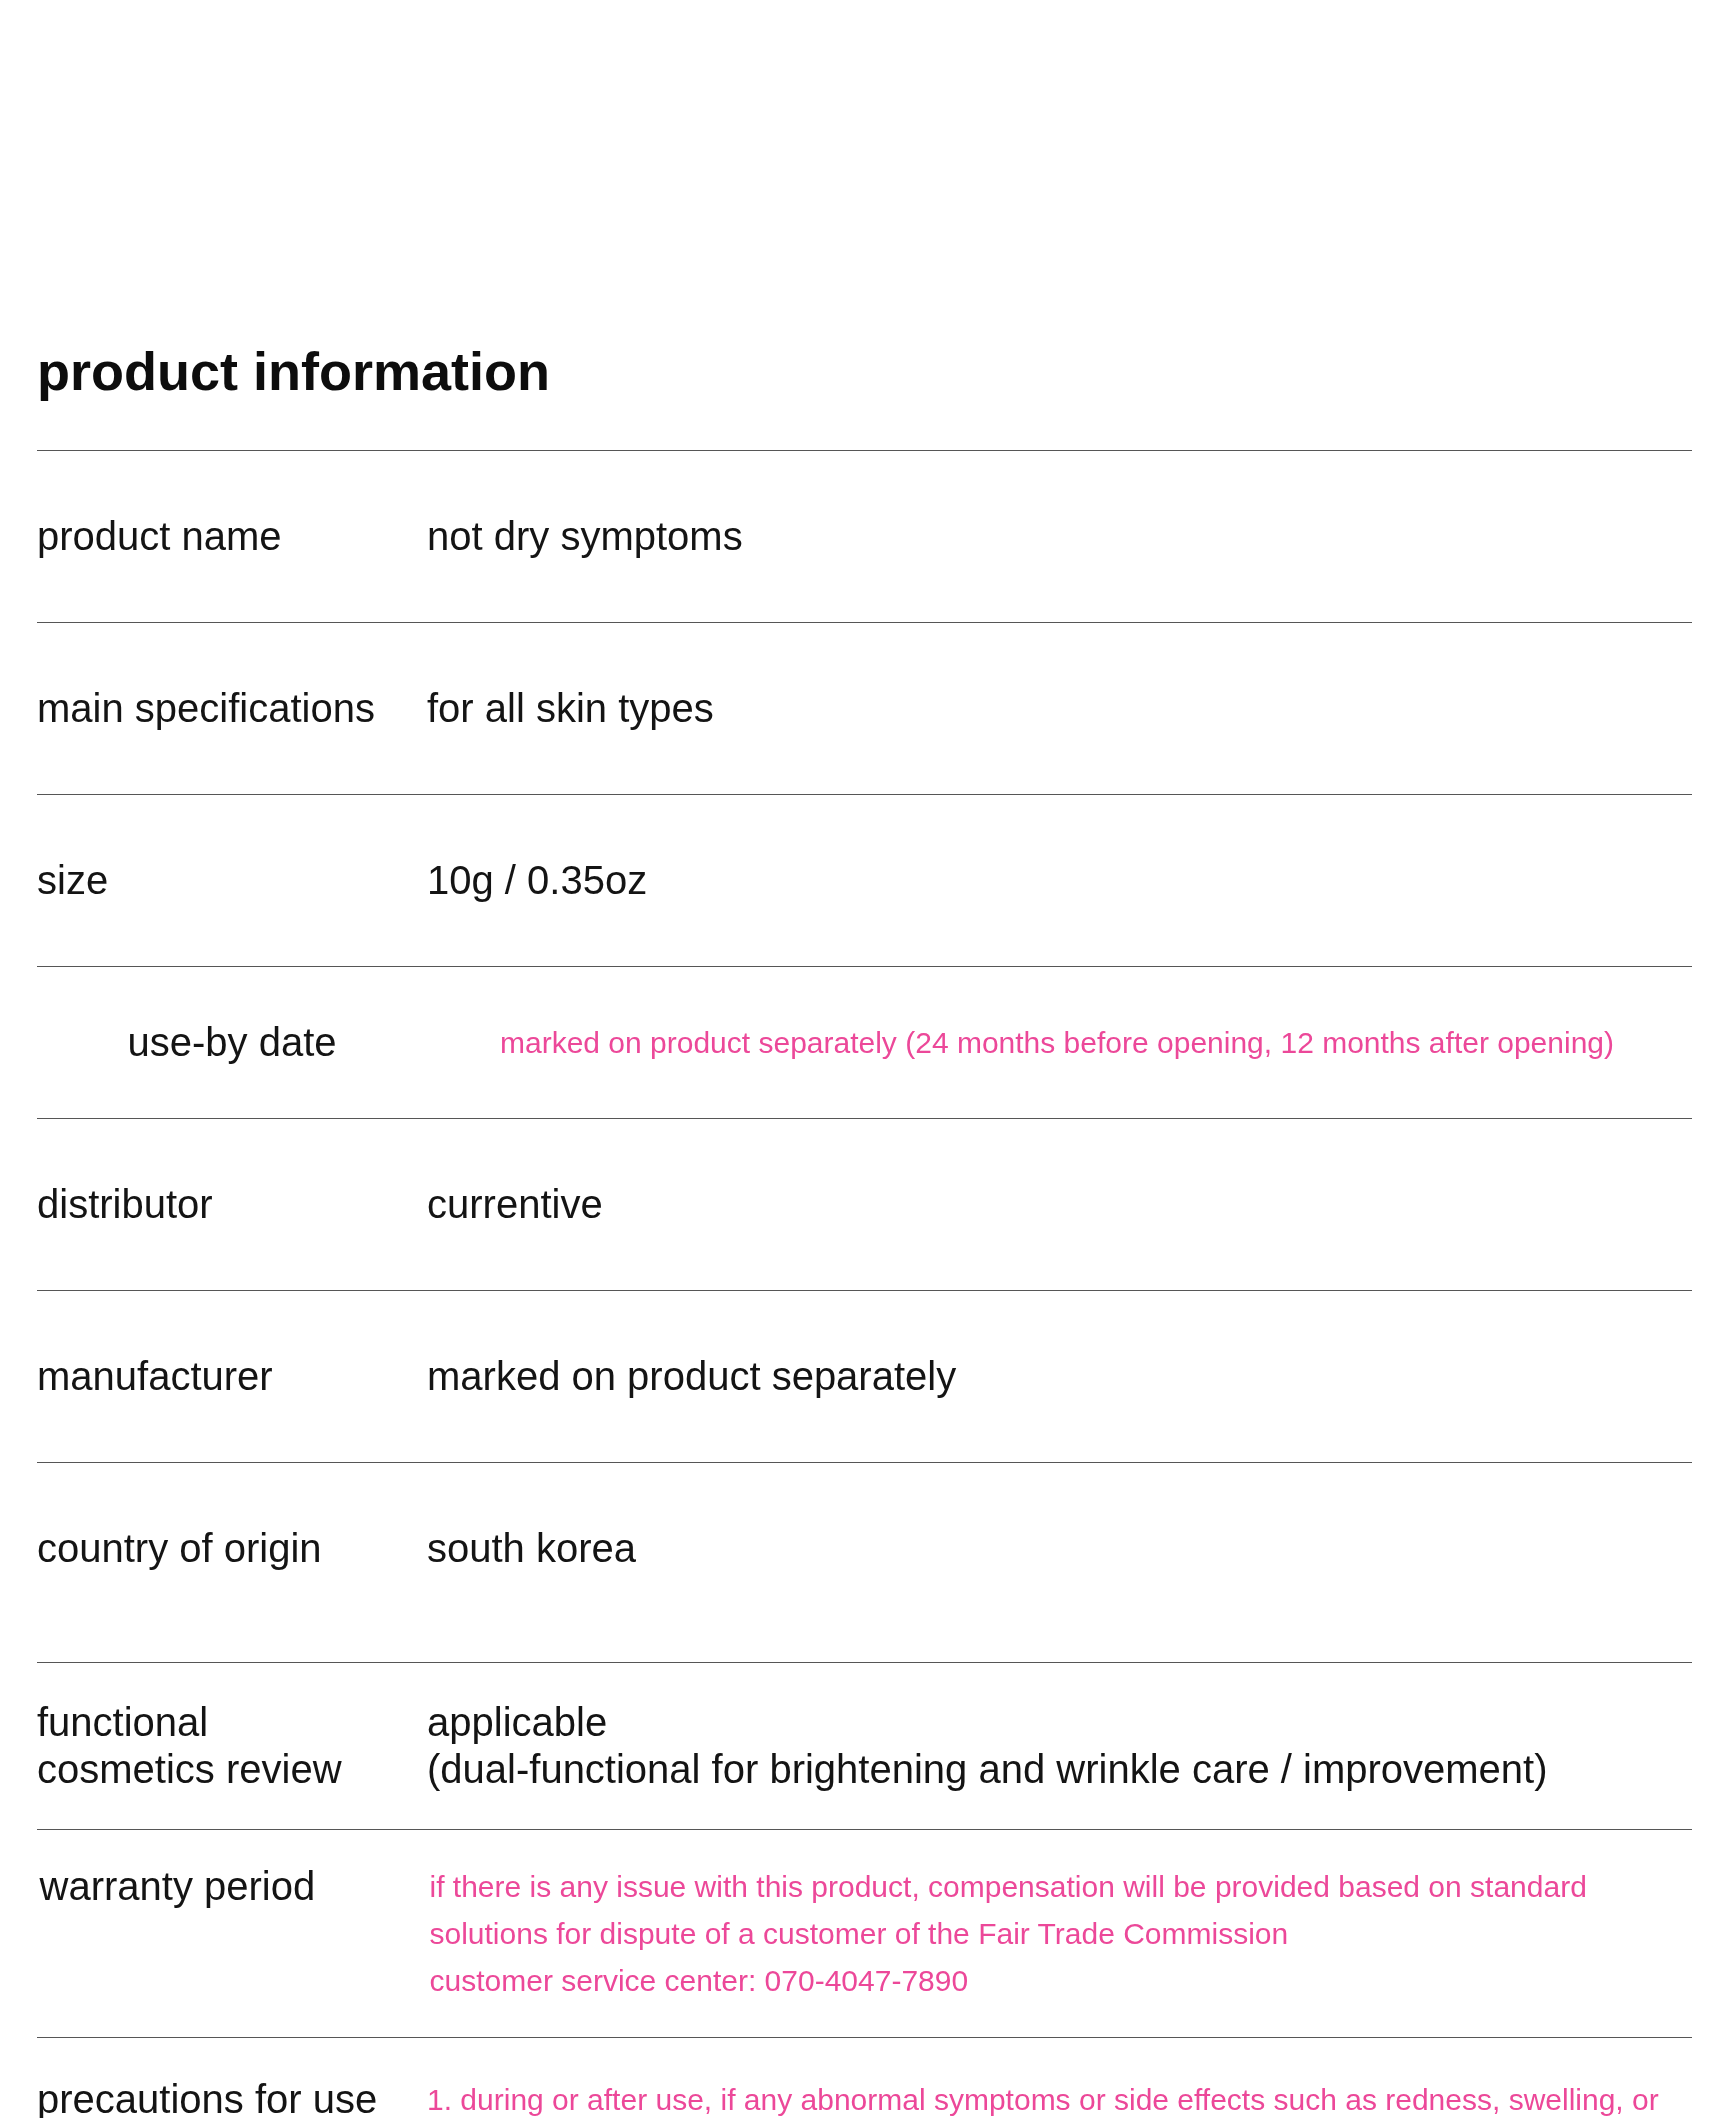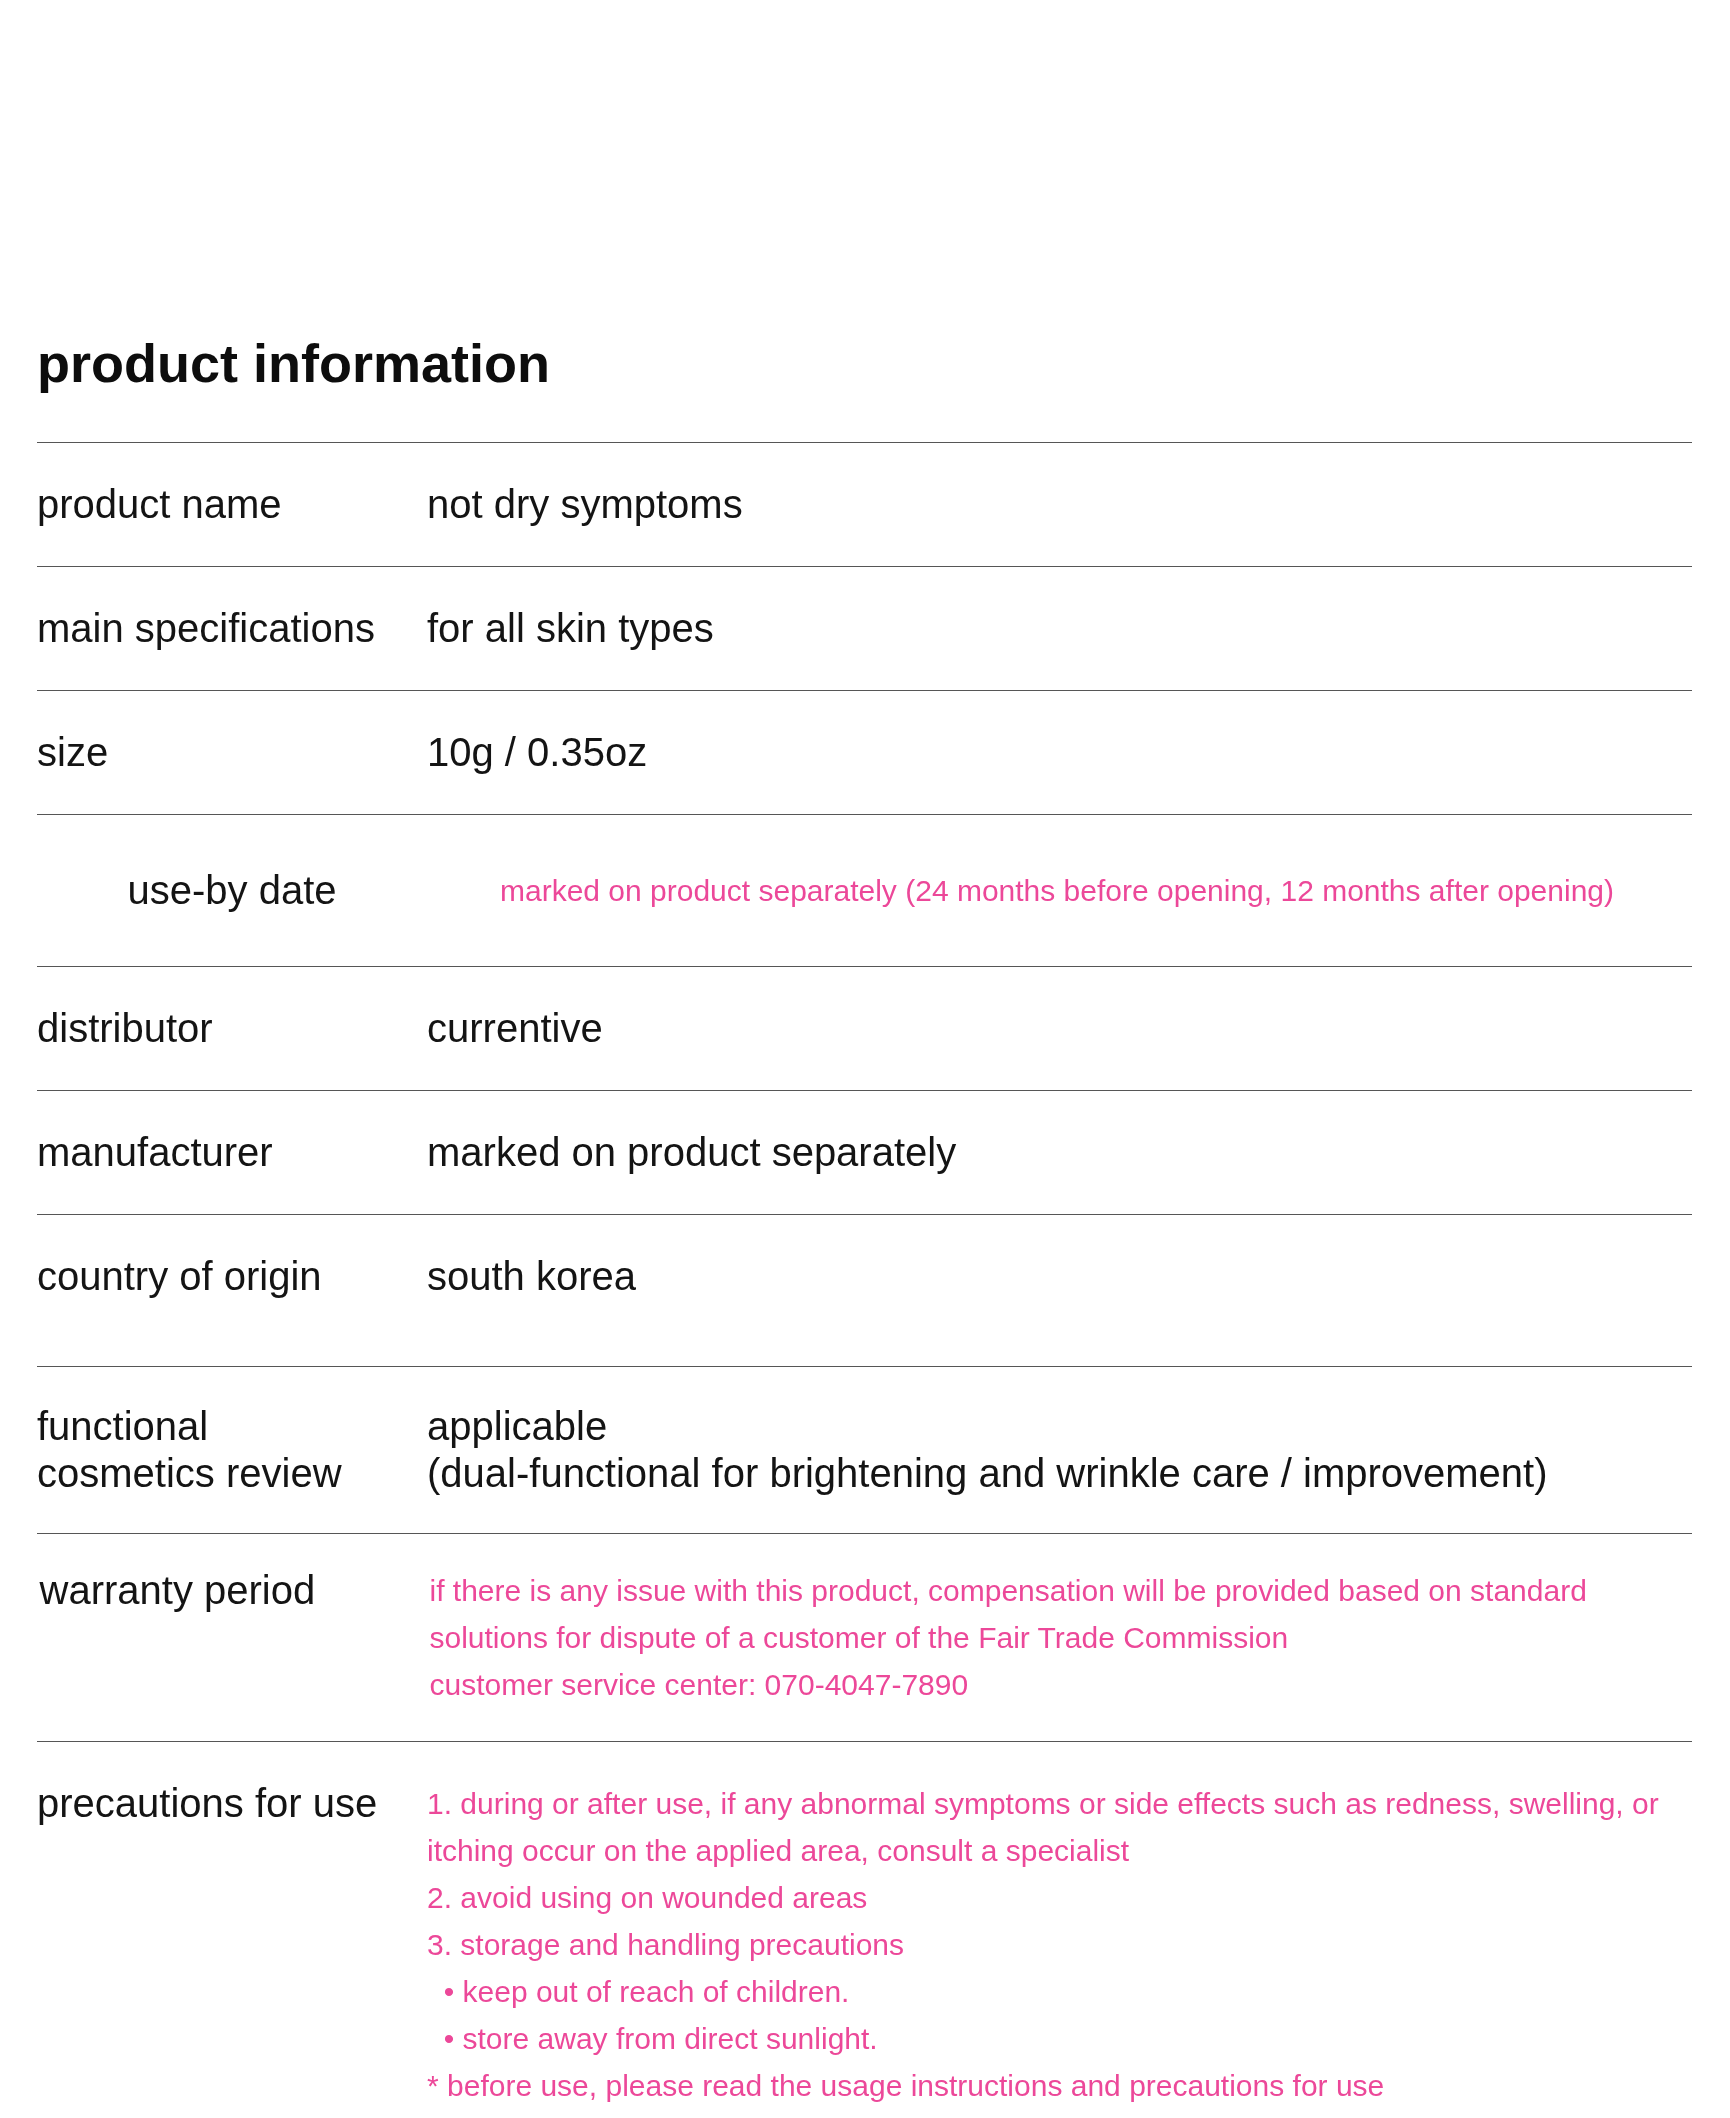--- a/index.html
+++ b/index.html
@@ -14,31 +14,31 @@
   }
   .content {
     padding: 323px 37px 0 37px;
   }
   .page-title {
     font-size: 54px;
     font-weight: 700;
     line-height: 64px;
     letter-spacing: 0;
     color: #0d0d0d;
-    margin: 8px 0 47px 0;
+    margin: 16px 0 47px 0;
   }
   .info-table {
     width: 1655px;
   }
   .row {
     display: flex;
     align-items: flex-start;
     border-top: 1.3px solid #565656;
   }
-  .row-a { padding: 38px 0; }          
+  .row-a { padding: 62px 0; }          
   .row-b { padding: 52px 0; text-align: center; }          
   .row-2l { padding: 36px 0; margin-top: 28px; }         
   .row-3l { padding: 33px 0; justify-content: center; }         
   .row-7l { padding: 38px 0; }         
   .row-ing { padding: 33px 0 0 0; }    
   .cell-label {
     flex: 0 0 390px;
     font-size: 40px;
     line-height: 47px;
     white-space: pre-wrap;

